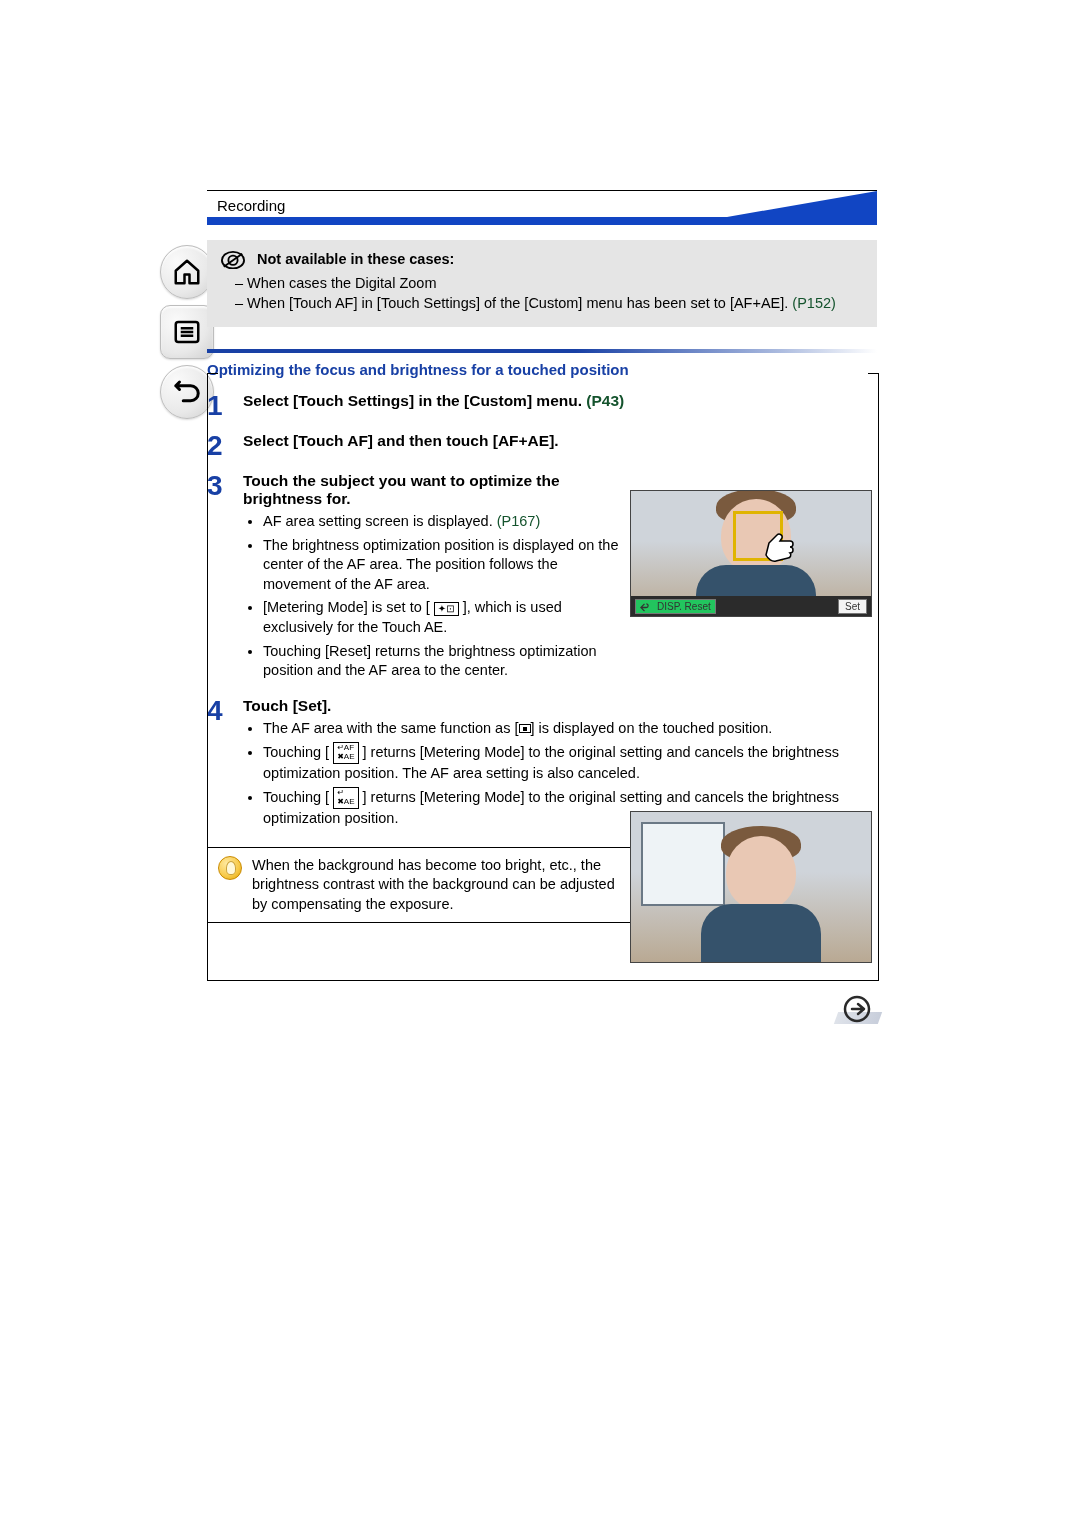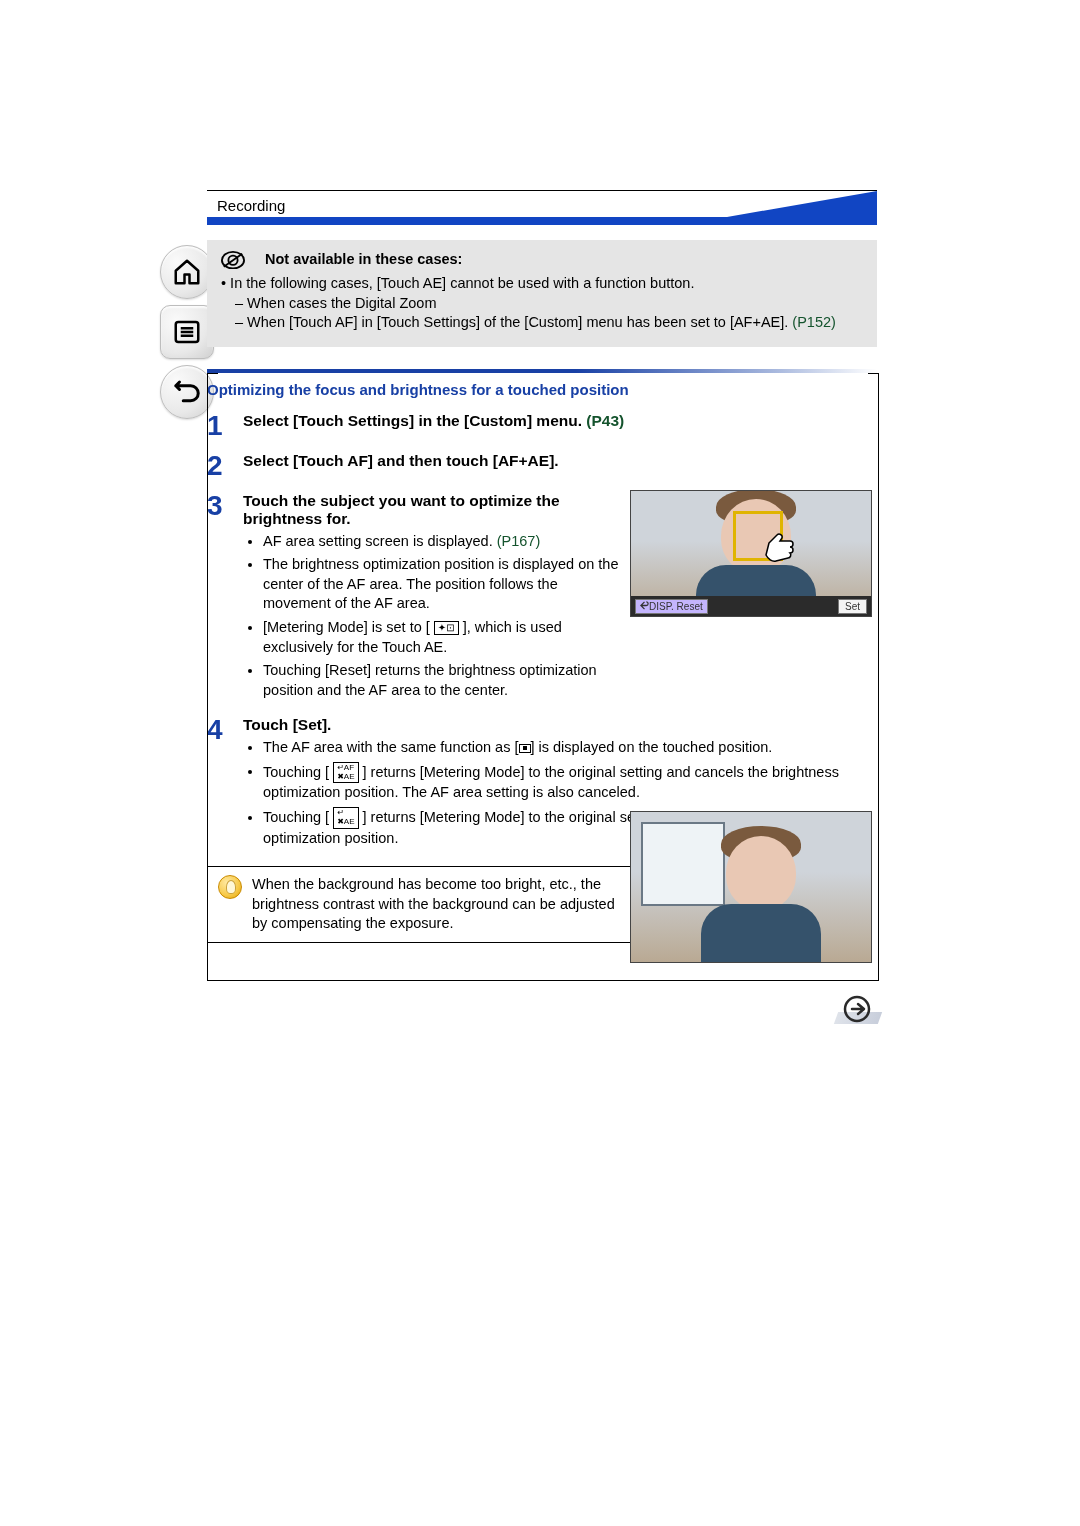--- a/index.html
+++ b/index.html
@@ -74,21 +74,21 @@
 
   .grey-box {
     background: #e5e5e5;
     padding: 10px 14px 14px 14px;
     font-size: 14.5px;
     line-height: 1.35;
   }
   .nah-title {
     display: flex;
     align-items: center;
-    gap: 20px;
+    gap: 12px;
     font-weight: bold;
     margin-bottom: 4px;
   }
   .nah-icon {
     width: 24px; height: 20px;
     display: inline-flex; align-items: center; justify-content: center;
   }
   .dash-list { padding-left: 14px; }
   .dash-list .row { text-indent: -12px; padding-left: 12px; }
   .link { color: #14532d; }
@@ -185,22 +185,22 @@
   }
   .thumb1 .touch-hand {
     position:absolute; left:128px; top:32px; width:40px; height:44px;
   }
   .thumb1 .bottom-bar {
     position:absolute; left:0; bottom:0; width:100%; height:20px;
     background:#2b2b2b; display:flex; align-items:center; color:#ddd;
     font-size:10px;
   }
   .thumb1 .bottom-bar .l {
-    background:#c4b5fd; color:#333; border:1px solid #777; padding:1px 4px; margin-left:4px;
-    display:flex; align-items:flex-start; gap:0;
+    background:#22c55e; color:#333; border:1px solid #777; padding:1px 4px; margin-left:4px;
+    display:flex; align-items:flex-end; gap:8px;
   }
   .thumb1 .bottom-bar .r {
     margin-left:auto; margin-right:4px; background:#f4f4f4; color:#333; border:1px solid #777; padding:1px 6px;
   }
 
   .tip-box {
     border: 1px solid #000;
     margin-top: 14px;
     padding: 8px 10px 8px 10px;
     font-size: 14.5px;
@@ -293,21 +293,20 @@
       <div class="nah-title">
         <span class="nah-icon">
           <svg viewBox="0 0 26 20">
             <ellipse cx="13" cy="10" rx="12" ry="9" fill="none" stroke="#000" stroke-width="2"></ellipse>
             <circle cx="13" cy="10" r="5" fill="none" stroke="#000" stroke-width="2"></circle>
             <line x1="3" y1="17" x2="23" y2="3" stroke="#000" stroke-width="2"></line>
           </svg>
         </span>
         <span>Not available in these cases:</span>
       </div>
-      <div>• <span>In the following cases, [Touch AE] cannot be used with a function button.</span></div>
       <div class="dash-list">
         <div class="row">– When cases the Digital Zoom</div>
         <div class="row">
           <span>– When [Touch AF] in [Touch Settings] of the [Custom] menu has been set to [AF+AE]. </span><span class="link">(P152)</span>
         </div>
       </div>
     </div>
 
     <div class="sep-line"></div>
     <div class="section-title">Optimizing the focus and brightness for a touched position</div>

